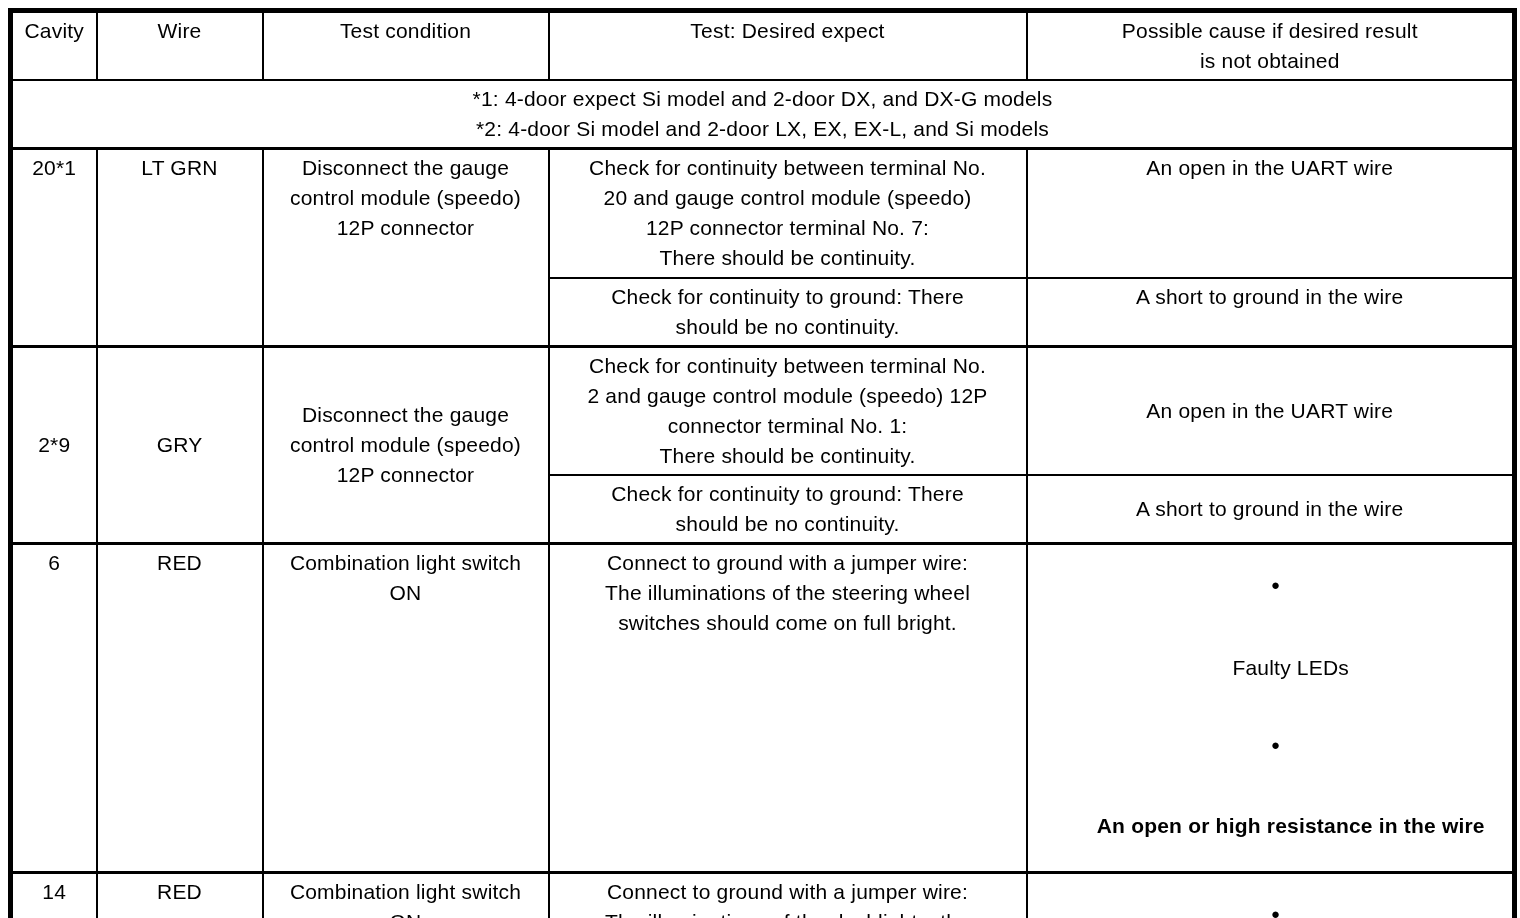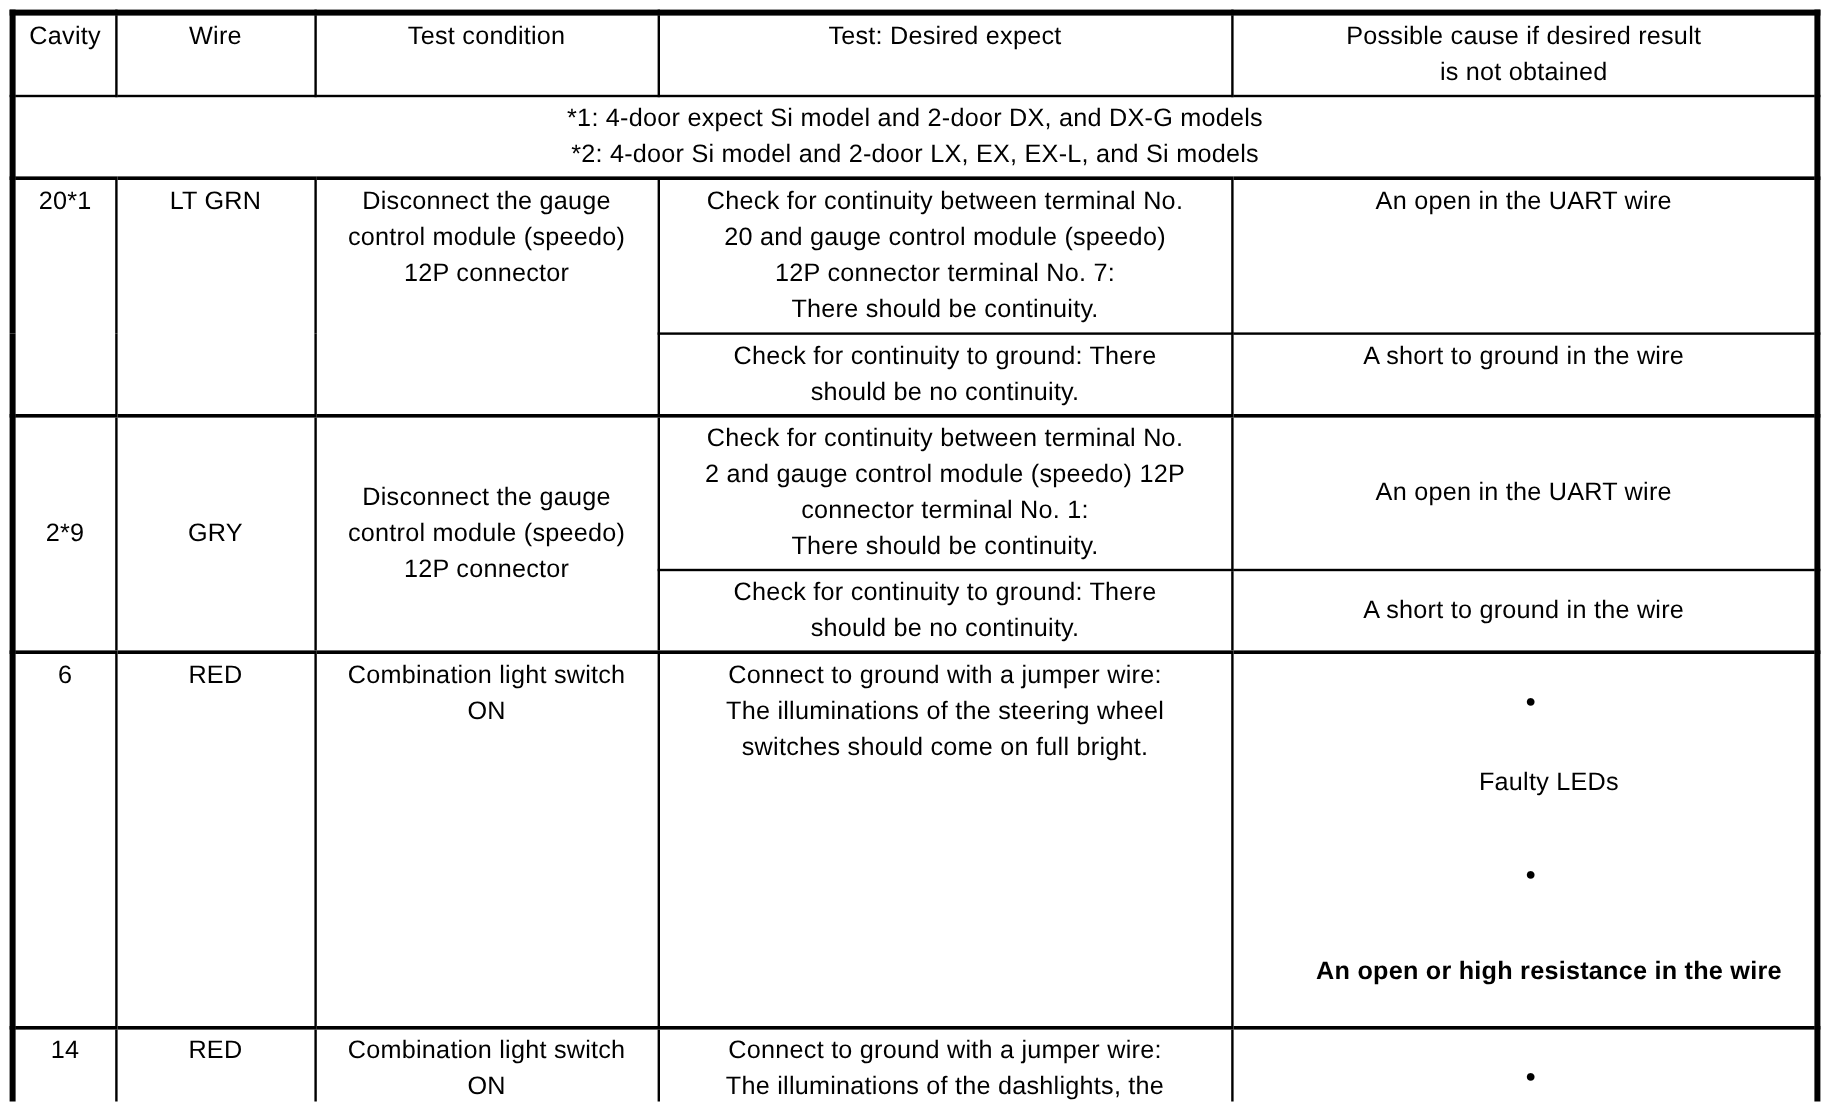--- a/index.html
+++ b/index.html
@@ -49,21 +49,21 @@
     display: block;
     height: 16px;
     line-height: 14px;
     font-size: 15px;
     margin-left: 12px;
   }
   .bullet-line.second { margin-top: 28px; }
   .cause-item {
     display: block;
     margin-left: 42px;
-    margin-top: 16px;
+    margin-top: 32px;
     line-height: 24px;
   }
   .cause-item.last { margin-top: 30px; font-weight: bold; }
 </style>
 </head>
 <body>
 
 <div class="page">
   <table class="tt">
     <colgroup>

